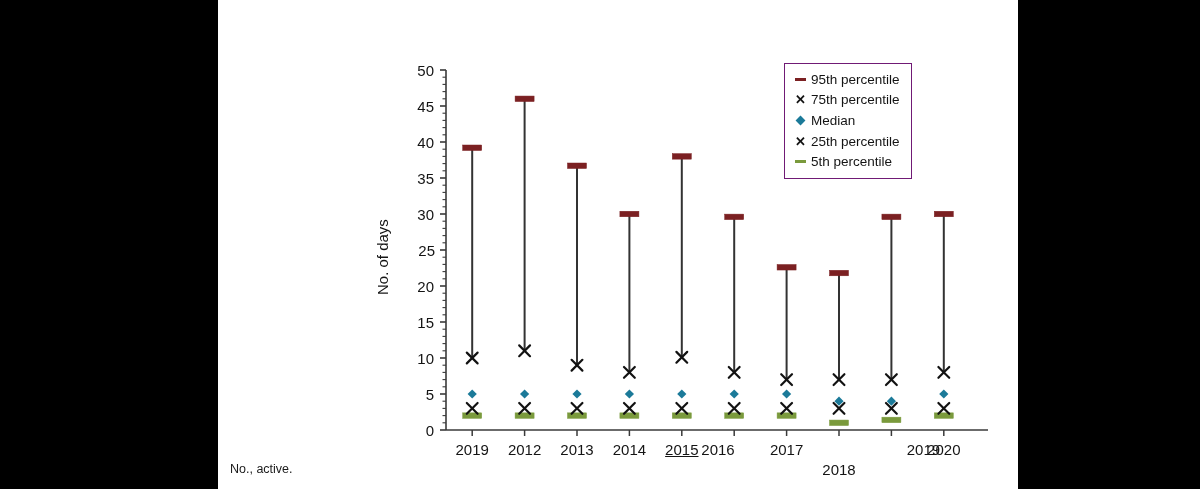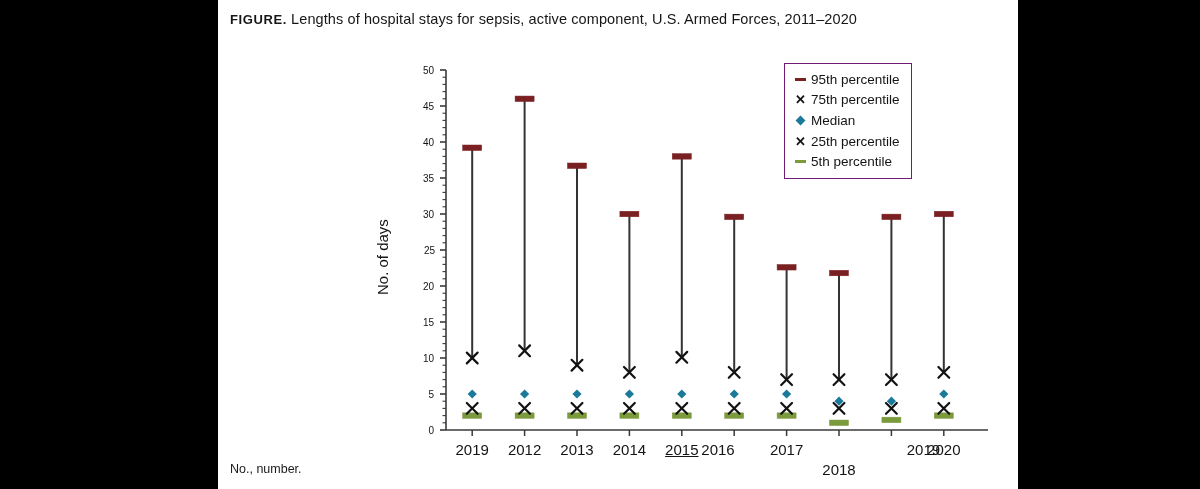--- a/index.html
+++ b/index.html
@@ -99,21 +99,21 @@
   }
   .key-diamond {
     display: block;
     width: 7px;
     height: 7px;
     transform: rotate(45deg);
   }
   
   .axis-tick-label {
     position: absolute;
-    font-size: 10px;
+    font-size: 15px;
     color: #141414;
     text-align: right;
     transform: translateY(-50%);
   }
   .x-tick-label {
     position: absolute;
     font-size: 15px;
     color: #141414;
     text-align: center;
     transform: translateX(-50%);
@@ -125,24 +125,20 @@
     transform: rotate(-90deg);
     transform-origin: 0 0;
     white-space: nowrap;
   }
 </style>
 </head>
 <body>
 
 <div id="figure-root">
 
-  <div id="figure-title">
-    <span class="figure-word">FIGURE.</span>
-    <span>Lengths of hospital stays for sepsis, active component, U.S. Armed Forces, 2011–2020</span>
-  </div>
 
   <div id="plot-area">
     <svg id="plot-svg" width="800" height="489">
         <line x1="228" y1="70" x2="228" y2="430" stroke="#3a3a3a" stroke-width="1.6"></line>
         <line x1="228" y1="430" x2="770" y2="430" stroke="#3a3a3a" stroke-width="1.6"></line>
         <line x1="222" y1="430" x2="228" y2="430" stroke="#3a3a3a" stroke-width="1.6"></line>
         <line x1="222" y1="394" x2="228" y2="394" stroke="#3a3a3a" stroke-width="1.6"></line>
         <line x1="222" y1="358" x2="228" y2="358" stroke="#3a3a3a" stroke-width="1.6"></line>
         <line x1="222" y1="322" x2="228" y2="322" stroke="#3a3a3a" stroke-width="1.6"></line>
         <line x1="222" y1="286" x2="228" y2="286" stroke="#3a3a3a" stroke-width="1.6"></line>
@@ -373,15 +369,15 @@
         <span class="legend-label">25th percentile</span>
       </div>
       <div class="legend-row">
         <span class="legend-key">
           <span class="key-dash" style="background: rgb(122, 154, 60);"></span>
         </span>
         <span class="legend-label">5th percentile</span>
       </div>
     </div>
 
-  <div id="figure-footnote">No., number.</div>
+  <div id="figure-footnote">No., active.</div>
 
 </div>
 
 </body></html>

